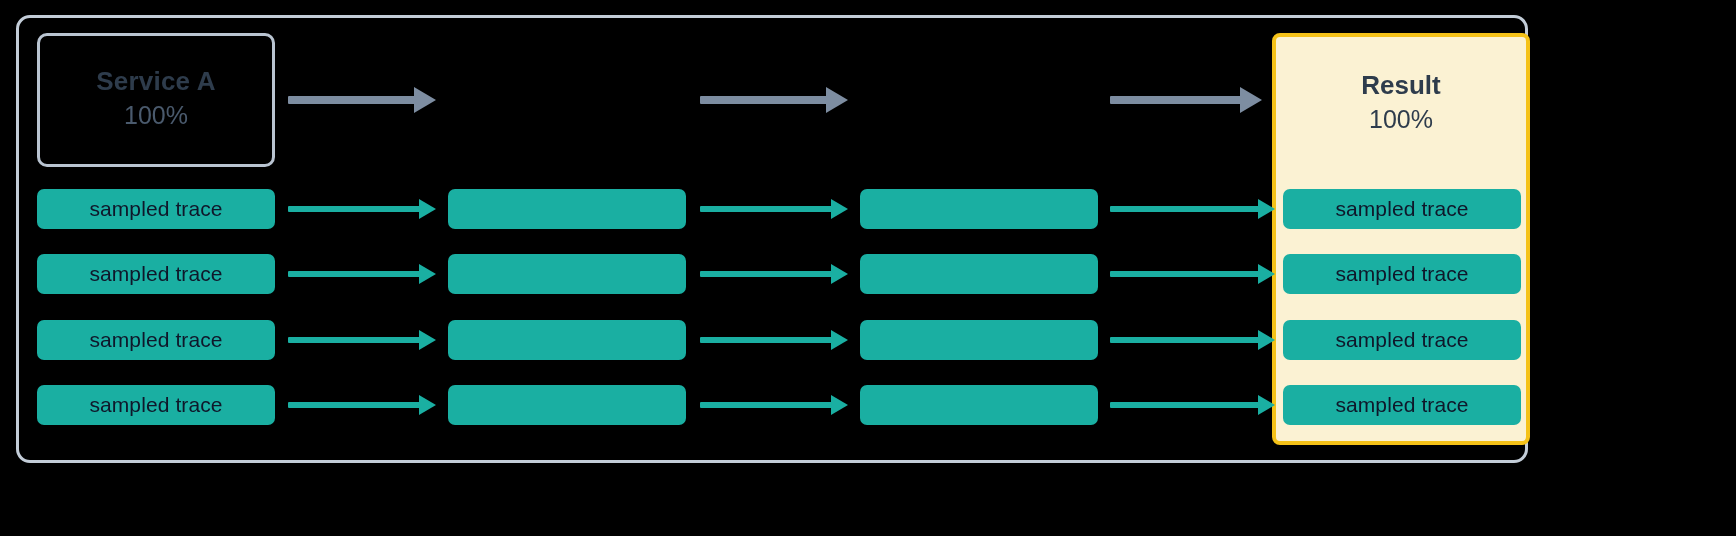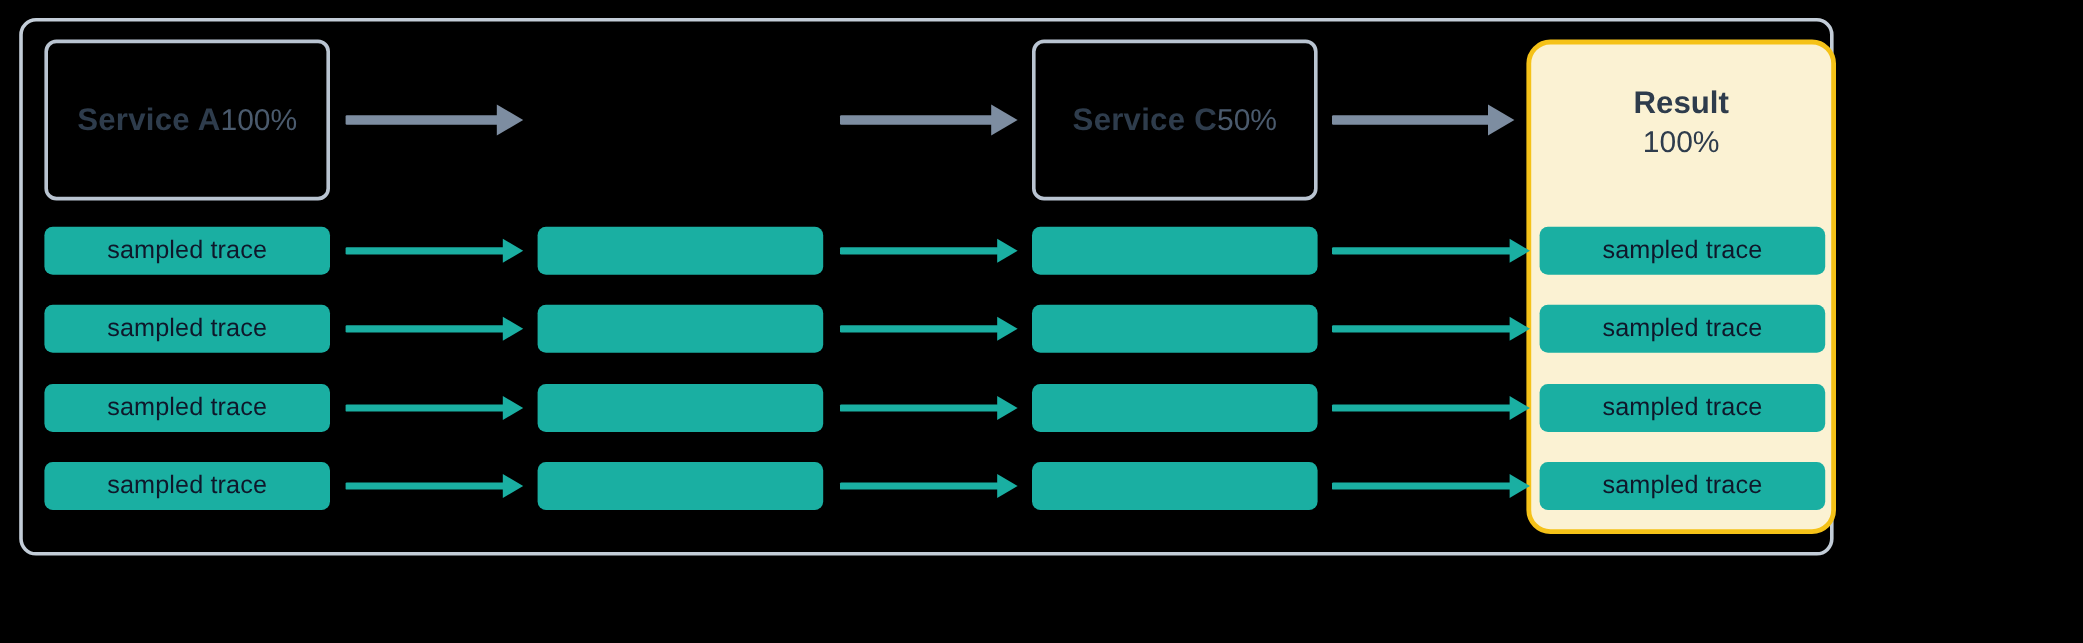--- a/index.html
+++ b/index.html
@@ -36,21 +36,21 @@
   
   .service-box {
     position: absolute;
     top: 33px;
     width: 238px;
     height: 134px;
     border: 3px solid #b9c4d1;
     border-radius: 10px;
     box-sizing: border-box;
     display: flex;
-    flex-direction: row;
+    flex-direction: column;
     align-items: center;
     justify-content: center;
     background: transparent;
   }
   .service-name {
     font-size: 26px;
     font-weight: bold;
     color: #2e3c4c;
     letter-spacing: 0.2px;
     line-height: 1.15;
@@ -68,21 +68,21 @@
   .col-c { left: 860px; }
 
   
   .result-box {
     position: absolute;
     left: 1272px;
     top: 33px;
     width: 258px;
     height: 412px;
     border: 4px solid #f5c218;
-    border-radius: 20px;
+    border-radius: 8px;
     background: #fbf2d3;
     box-sizing: border-box;
   }
   .result-head {
     position: absolute;
     left: 0;
     top: 0;
     width: 100%;
     height: 134px;
     display: flex;
@@ -186,24 +186,20 @@
 <div class="canvas">
 
   <div class="outer-frame"></div>
 
   <div class="service-box col-a">
     <div class="service-name">Service A</div>
     <div class="service-pct">100%</div>
   </div>
 
 
-  <div class="service-box col-c">
-    <div class="service-name">Service C</div>
-    <div class="service-pct">50%</div>
-  </div>
 
   <div class="result-box">
     <div class="result-head">
       <div class="result-name">Result</div>
       <div class="result-pct">100%</div>
     </div>
   </div>
 
   <div class="arrow arrow-grey ag1">
     <div class="shaft"></div>

